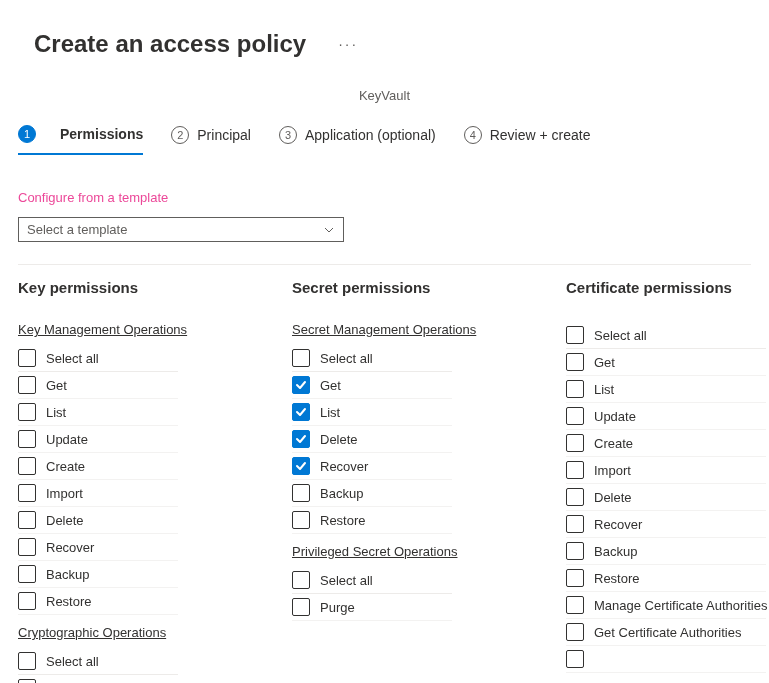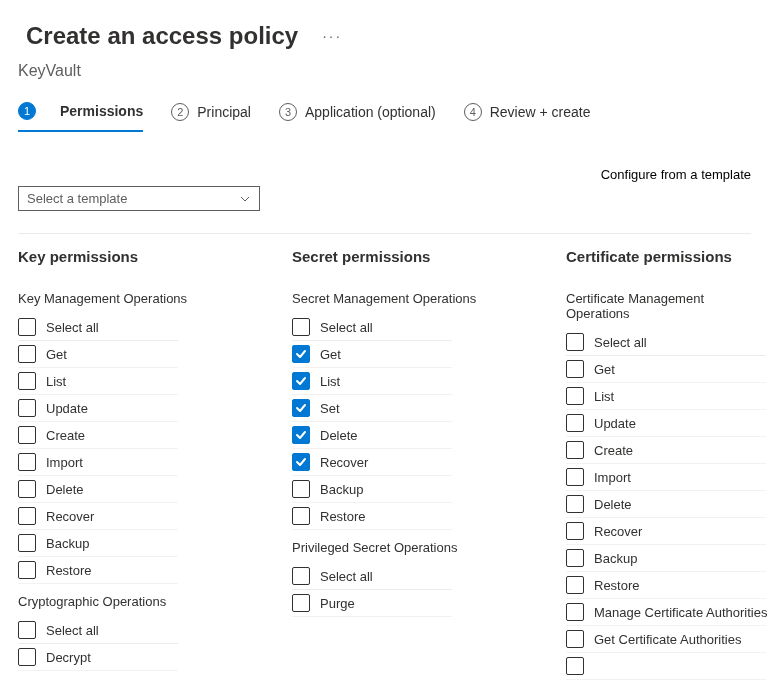--- a/index.html
+++ b/index.html
@@ -9,25 +9,25 @@
     font-family: "Segoe UI", Arial, sans-serif;
     font-size: 13px;
     color: #323130;
     background: #ffffff;
     width: 769px;
   }
   .header-row { display: flex; align-items: center; gap: 16px; }
   .page-title {
     font-size: 24px;
     font-weight: 600;
-    margin: 8px;
+    margin: 16px;
     color: #323130;
   }
   .ellipsis { color: #605e5c; font-size: 14px; letter-spacing: 2px; }
-  .subtitle { font-size: 16px; color: #605e5c; margin-top: 4px; }
+  .subtitle { font-size: 13px; color: #605e5c; margin-top: 14px; text-align: center; }
 
   .wizard-steps {
     display: flex;
     gap: 28px;
     margin-top: 22px;
     border-bottom: 1px solid transparent;
   }
   .step {
     display: flex;
     align-items: center;
@@ -48,24 +48,24 @@
     background: #0078d4;
     border-color: #0078d4;
     color: #fff;
   }
   .step-label { font-size: 14px; color: #323130; }
   .step.active .step-label { font-weight: 600; padding-left: 16px; }
   .step.active { border-bottom: 2px solid #0078d4; }
 
   .section-gap { height: 34px; }
 
-  .field-label { font-size: 13px; color: #000000; margin-bottom: 4px; text-align: right; }
+  .field-label { font-size: 13px; color: #ec4899; margin-bottom: 12px; }
   .select-box {
     position: relative;
-    width: 242px;
+    width: 326px;
     border: 1px solid #605e5c;
     background: #fff;
     padding: 4px 28px 4px 8px;
     font-size: 13px;
     color: #605e5c;
     cursor: pointer;
   }
   .select-box .chev {
     position: absolute;
     right: 8px; top: 50%; transform: translateY(-50%);
@@ -87,20 +87,21 @@
 
   .col-title {
     font-size: 15px;
     font-weight: 700;
     margin: 0 0 26px 0;
   }
   .op-title {
     font-size: 13px;
     color: #323130;
     margin: 10px 0 8px 0;
+    text-decoration: underline;
   }
 
   .perm-row {
     display: flex;
     align-items: center;
     gap: 10px;
     padding: 4px 0;
     border-bottom: 1px solid #f3f2f1;
     width: 160px;
   }
@@ -241,28 +242,20 @@
           </svg>
         </div>
         <span class="perm-label">List</span>
       </div>
       <div class="perm-row">
         <div class="checkbox checked">
           <svg width="12" height="12" viewBox="0 0 12 12">
             <path d="M2 6 L5 9 L10 3" stroke="#fff" stroke-width="2" fill="none" stroke-linecap="round" stroke-linejoin="round"></path>
           </svg>
         </div>
-        <span class="perm-label">Set</span>
-      </div>
-      <div class="perm-row">
-        <div class="checkbox checked">
-          <svg width="12" height="12" viewBox="0 0 12 12">
-            <path d="M2 6 L5 9 L10 3" stroke="#fff" stroke-width="2" fill="none" stroke-linecap="round" stroke-linejoin="round"></path>
-          </svg>
-        </div>
         <span class="perm-label">Delete</span>
       </div>
       <div class="perm-row">
         <div class="checkbox checked">
           <svg width="12" height="12" viewBox="0 0 12 12">
             <path d="M2 6 L5 9 L10 3" stroke="#fff" stroke-width="2" fill="none" stroke-linecap="round" stroke-linejoin="round"></path>
           </svg>
         </div>
         <span class="perm-label">Recover</span>
       </div>
@@ -279,21 +272,20 @@
         <div class="checkbox"></div>
         <span class="perm-label">Select all</span>
       </div>
       <div class="perm-row">
         <div class="checkbox"></div>
         <span class="perm-label">Purge</span>
       </div>
     </div>
     <div class="col">
       <h3 class="col-title">Certificate permissions</h3>
-      <div class="op-title">Certificate Management Operations</div>
       <div class="perm-row selectall">
         <div class="checkbox"></div>
         <span class="perm-label">Select all</span>
       </div>
       <div class="perm-row">
         <div class="checkbox"></div>
         <span class="perm-label">Get</span>
       </div>
       <div class="perm-row">
         <div class="checkbox"></div>

